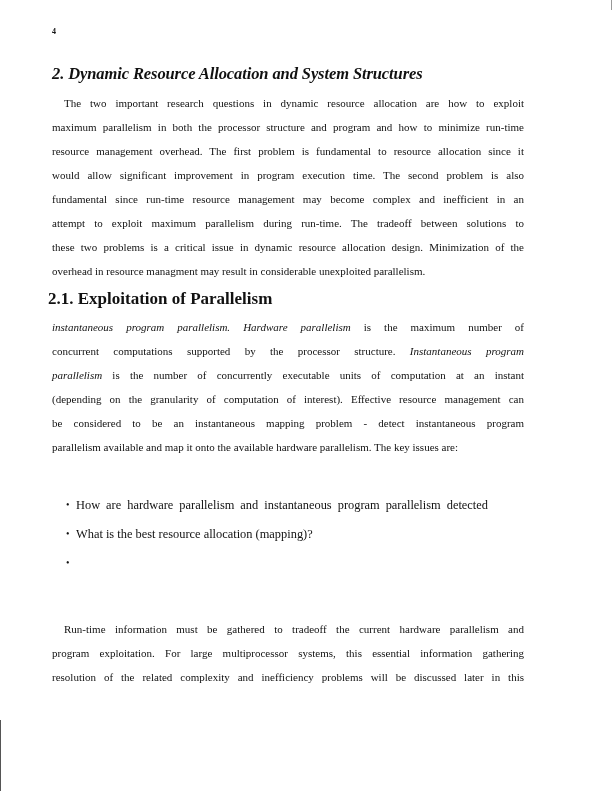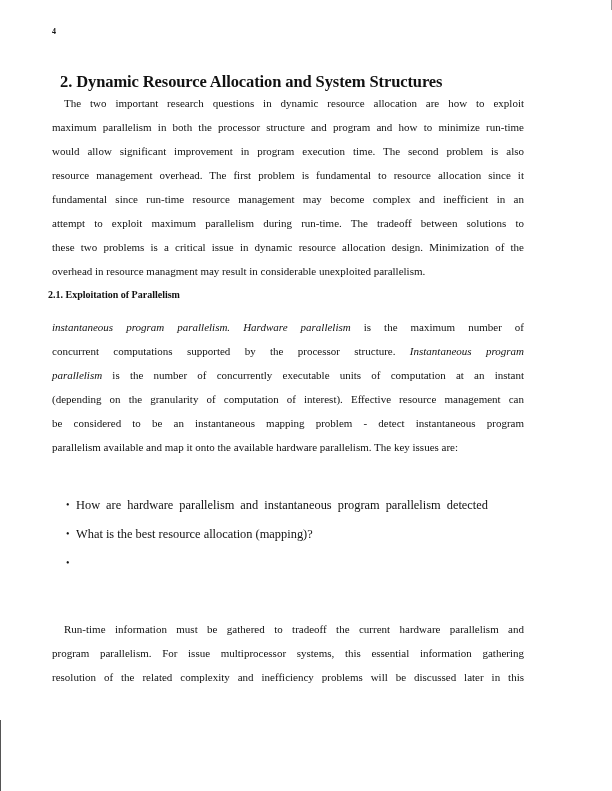--- a/index.html
+++ b/index.html
@@ -44,21 +44,21 @@
       top: 64px;
       font-size: 16.5px;
       font-weight: bold;
       letter-spacing: -0.1px;
       white-space: nowrap;
     }
     .subsection-heading {
       position: absolute;
       left: 48px;
       top: 289px;
-      font-size: 10px;
+      font-size: 17px;
       font-weight: bold;
       white-space: nowrap;
     }
     .para {
       position: absolute;
       left: 52px;
       width: 472px;
       font-size: 11px;
       line-height: 24px;
       text-align: justify;
@@ -114,27 +114,27 @@
     em { font-style: italic; }
   </style>
 </head>
 <body>
 
 <div class="right-edge"></div>
 <div class="left-edge"></div>
 
 <div class="page-number">4</div>
 
-<h1 class="section-heading" style="margin:8px;">2. Dynamic Resource Allocation and System Structures</h1>
+<h1 class="section-heading" style="margin:0;font-style:italic;">2. Dynamic Resource Allocation and System Structures</h1>
 
 <div class="para para1">
   <span class="line indent">The two important research questions in dynamic resource allocation are how to exploit</span>
   <span class="line">maximum parallelism in both the processor structure and program and how to minimize run-time</span>
+  <span class="line">resource management overhead. The first problem is fundamental to resource allocation since it</span>
   <span class="line">would allow significant improvement in program execution time.  The second problem is also</span>
-  <span class="line">resource management overhead. The first problem is fundamental to resource allocation since it</span>
   <span class="line">fundamental since run-time resource management may become complex and inefficient in an</span>
   <span class="line">attempt to exploit maximum parallelism during run-time.  The tradeoff between solutions to</span>
   <span class="line">these two problems is a critical issue in dynamic resource allocation design.  Minimization of the</span>
   <span class="line last">overhead in resource managment may result in considerable unexploited parallelism.</span>
 </div>
 
 <h2 class="subsection-heading" style="margin:0;">2.1. Exploitation of Parallelism</h2>
 
 <div class="para para2">
   <span class="line"><em>instantaneous program parallelism.</em><span>  </span><em>Hardware parallelism</em><span> is the maximum number of</span></span>
@@ -154,15 +154,15 @@
     <span class="bullet-dot">•</span>
     <span class="line last">What is the best resource allocation (mapping)?</span>
   </li>
   <li class="bullet-item">
     <span class="bullet-dot">•</span>
   </li>
 </ul>
 
 <div class="para para3">
   <span class="line indent">Run-time information must be gathered to tradeoff the current hardware parallelism and</span>
-  <span class="line">program parallelism.  For issue multiprocessor systems, this essential information gathering</span>
+  <span class="line">program exploitation.  For large multiprocessor systems, this essential information gathering</span>
   <span class="line">resolution of the related complexity and inefficiency problems will be discussed later in this</span>
 </div>
 
 </body></html>

